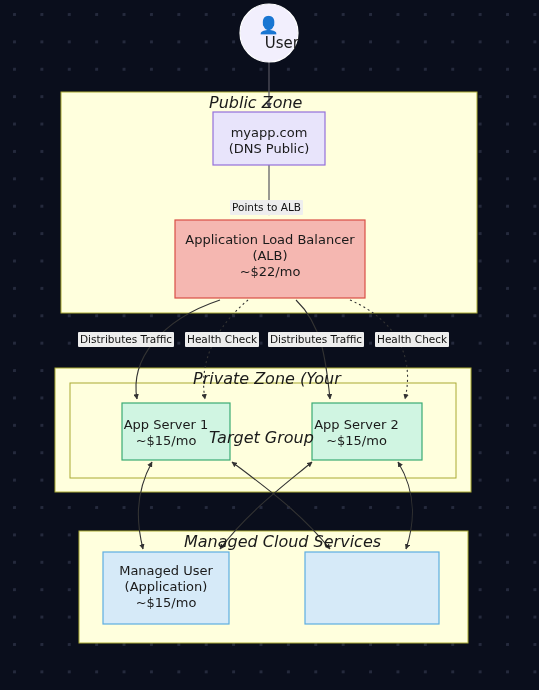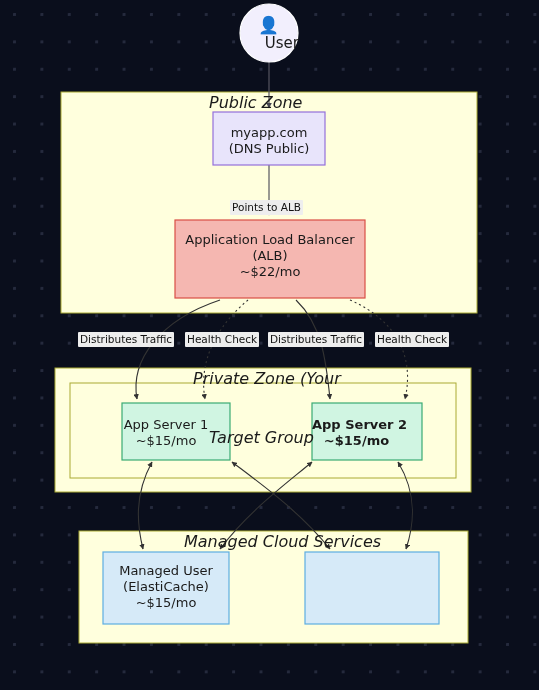--- a/index.html
+++ b/index.html
@@ -175,28 +175,28 @@
     <div>Application Load Balancer</div>
     <div>(ALB)</div>
     <div>~$22/mo</div>
   </div>
 
   <div class="lbl node-label" style="left:122px; top:417px; width:88px;">
     <div>App Server 1</div>
     <div>~$15/mo</div>
   </div>
 
-  <div class="lbl node-label" style="left:312px; top:417px; width:89px;font-weight:bold;">
+  <div class="lbl node-label" style="left:312px; top:417px; width:89px;">
     <div>App Server 2</div>
     <div>~$15/mo</div>
   </div>
 
   <div class="lbl node-label" style="left:103px; top:563px; width:126px;">
     <div>Managed User</div>
-    <div>(ElastiCache)</div>
+    <div>(Application)</div>
     <div>~$15/mo</div>
   </div>
 
 
   <div class="lbl edge-label" style="left:230px; top:187px;margin-top:13px;">Points to ALB</div>
 
   <div class="lbl edge-label" style="left:78px; top:332px;">Distributes Traffic</div>
 
   <div class="lbl edge-label" style="left:185px; top:332px;">Health Check</div>
 

